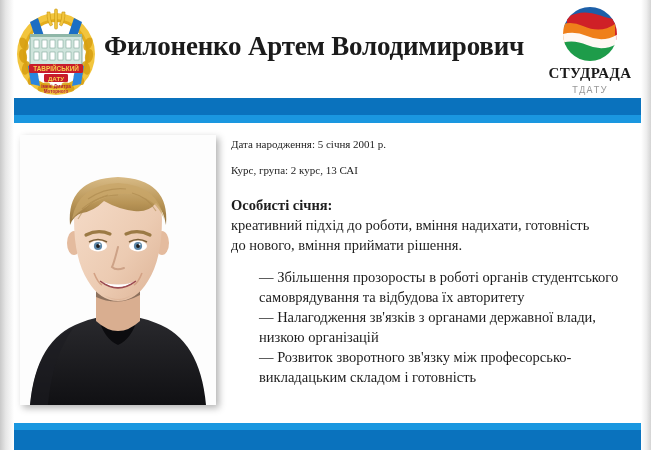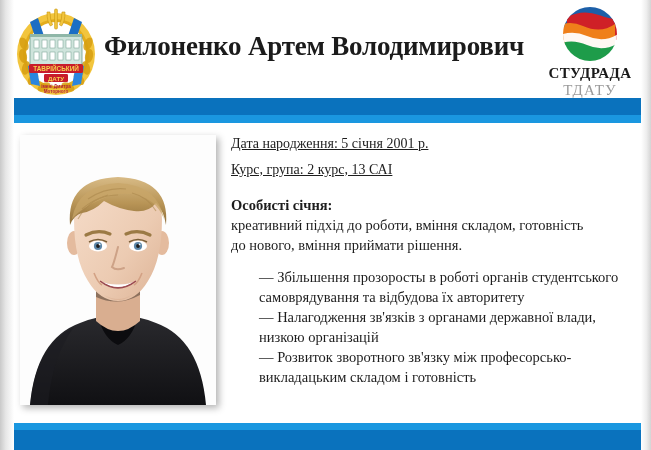--- a/index.html
+++ b/index.html
@@ -92,22 +92,22 @@
   .studrada-title {
     font-family: Liberation Serif, serif;
     font-size: 15px;
     font-weight: 700;
     color: #1a1a1a;
     letter-spacing: 0.4px;
     line-height: 17px;
     margin-top: 2px;
   }
   .studrada-sub {
-    font-family: Liberation Serif, serif;
-    font-size: 15px;
+    font-family: Liberation Mono, monospace;
+    font-size: 10px;
     font-weight: 400;
     color: #9a9a9a;
     letter-spacing: 1.2px;
     line-height: 17px;
   }
 
   
   .bar-dark-top {
     position: absolute;
     left: 0; top: 98px;
@@ -163,24 +163,23 @@
   
   .info {
     position: absolute;
     left: 231px;
     top: 8px;
     width: 404px;
     color: #1d1d1d;
     font-family: "Liberation Serif", "DejaVu Serif", serif;
   }
   .info-line {
-    font-size: 14px;
+    font-size: 11px;
     line-height: 26px;
     white-space: nowrap;
-    text-decoration: underline;
   }
   .block {
     margin-top: 12px;
   }
   .block-heading {
     font-size: 14.5px;
     font-weight: 700;
     line-height: 20px;
   }
   .block-text {
@@ -371,21 +370,21 @@
     </div>
 
     <div class="info">
 
       <div class="info-line">Дата народження: 5 січня 2001 р.</div>
 
       <div class="info-line">Курс, група: 2 курс, 13 САІ</div>
 
       <div class="block">
         <div class="block-heading">Особисті січня:</div>
-        <div class="block-text">креативний підхід до роботи, вміння складом, готовність</div>
+        <div class="block-text">креативний підхід до роботи, вміння надихати, готовність</div>
         <div class="block-text">до нового, вміння приймати рішення.</div>
       </div>
 
       <div class="block">
         <div class="program-item">— Збільшення прозоросты в роботі органів студентського</div>
         <div class="program-item">самоврядування та відбудова їх авторитету</div>
         <div class="program-item">— Налагодження зв'язків з органами державної влади,</div>
         <div class="program-item">низкою організацій</div>
         <div class="program-item">— Розвиток зворотного зв'язку між професорсько-</div>
         <div class="program-item">викладацьким складом і готовність</div>

